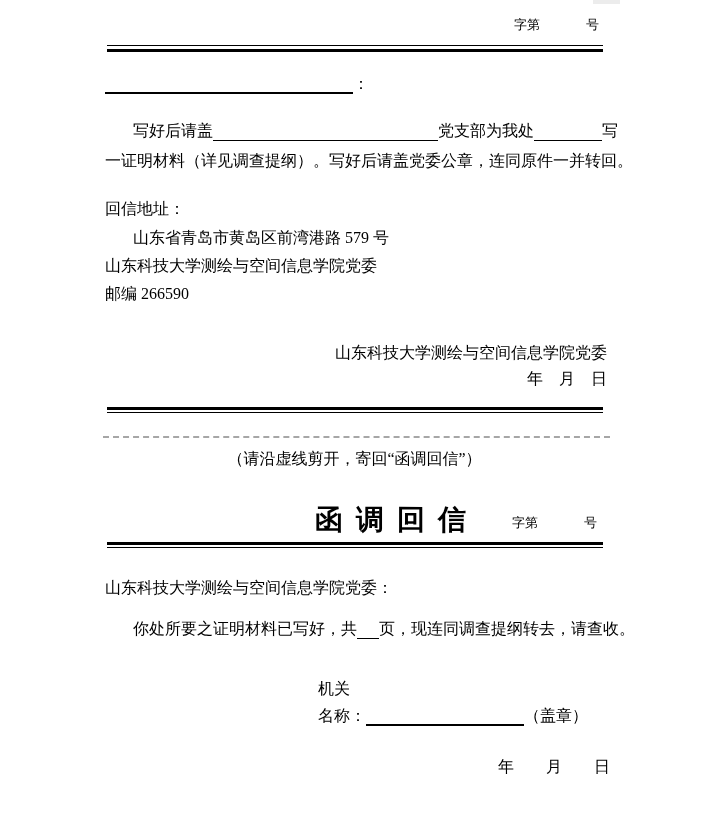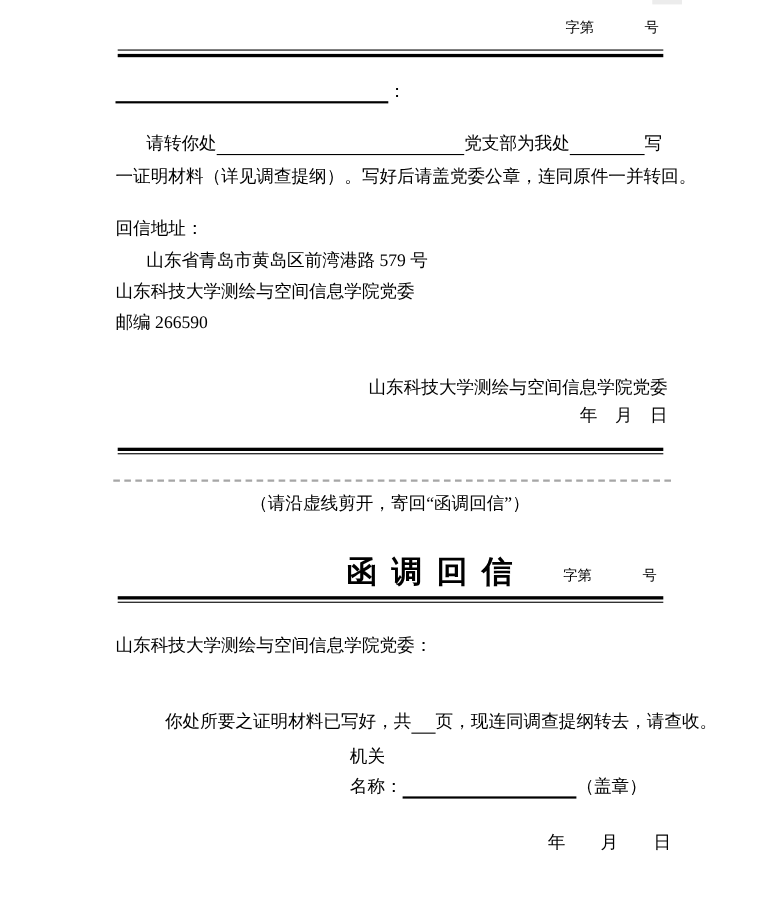--- a/index.html
+++ b/index.html
@@ -47,21 +47,21 @@
   <span class="abs ref" style="left:514px;top:16px;">字第</span>
   <span class="abs ref" style="left:586px;top:16px;">号</span>
 
   <div class="abs rule thin-thick" style="left:107px;top:45px;width:496px;"></div>
 
   <div class="abs line" style="left:105px;top:74px;">
     <span class="blank thick" style="width:248px;"></span><span>：</span>
   </div>
 
   <div class="abs line" style="left:105px;top:121px;width:497px;">
-    <span style="display:inline-block;width:28px;"></span><span>请转你处</span><span class="blank" style="width:225px;"></span><span>党支部为我处</span><span class="blank" style="width:68px;"></span><span>写</span>
+    <span style="display:inline-block;width:28px;"></span><span>写好后请盖</span><span class="blank" style="width:225px;"></span><span>党支部为我处</span><span class="blank" style="width:68px;"></span><span>写</span>
   </div>
 
   <div class="abs line" style="left:105px;top:150px;width:497px;line-height:22px;">
     <span>一证明材料（详见调查提纲）。写好后请盖</span><span class="bold">党委公章</span><span>，连同原件一并转回。</span>
   </div>
 
   <div class="abs line" style="left:105px;top:199px;">回信地址：</div>
   <div class="abs line" style="left:121px;top:228px;margin-left:12px;">山东省青岛市黄岛区前湾港路 579 号</div>
   <div class="abs line" style="left:105px;top:256px;">山东科技大学测绘与空间信息学院党委</div>
   <div class="abs line" style="left:105px;top:284px;">邮编 266590</div>
@@ -77,21 +77,21 @@
   <div class="abs title-row" style="top:501px;margin-left:36px;">
     <span class="doc-title">函调回信</span>
   </div>
   <span class="abs ref" style="left:512px;top:514px;">字第</span>
   <span class="abs ref" style="left:584px;top:514px;">号</span>
 
   <div class="abs rule thick-thin" style="left:107px;top:542px;width:496px;"></div>
 
   <div class="abs line" style="left:105px;top:578px;">山东科技大学测绘与空间信息学院党委：</div>
 
-  <div class="abs line" style="left:122px;top:619px;width:497px;margin-top:28px;">
+  <div class="abs line" style="left:105px;top:619px;width:497px;">
     <span style="display:inline-block;width:28px;"></span><span>你处所要之证明材料已写好，共</span><span class="blank" style="width:22px;"></span><span>页，现连同调查提纲转去，请查收。</span>
   </div>
 
   <div class="abs line" style="left:318px;top:679px;">机关</div>
 
   <div class="abs line" style="left:318px;top:706px;">
     <span>名称：</span><span class="blank thick" style="width:158px;"></span><span>（盖章）</span>
   </div>
 
   <div class="abs line right" style="left:105px;top:757px;width:505px;">年　　月　　日</div>

